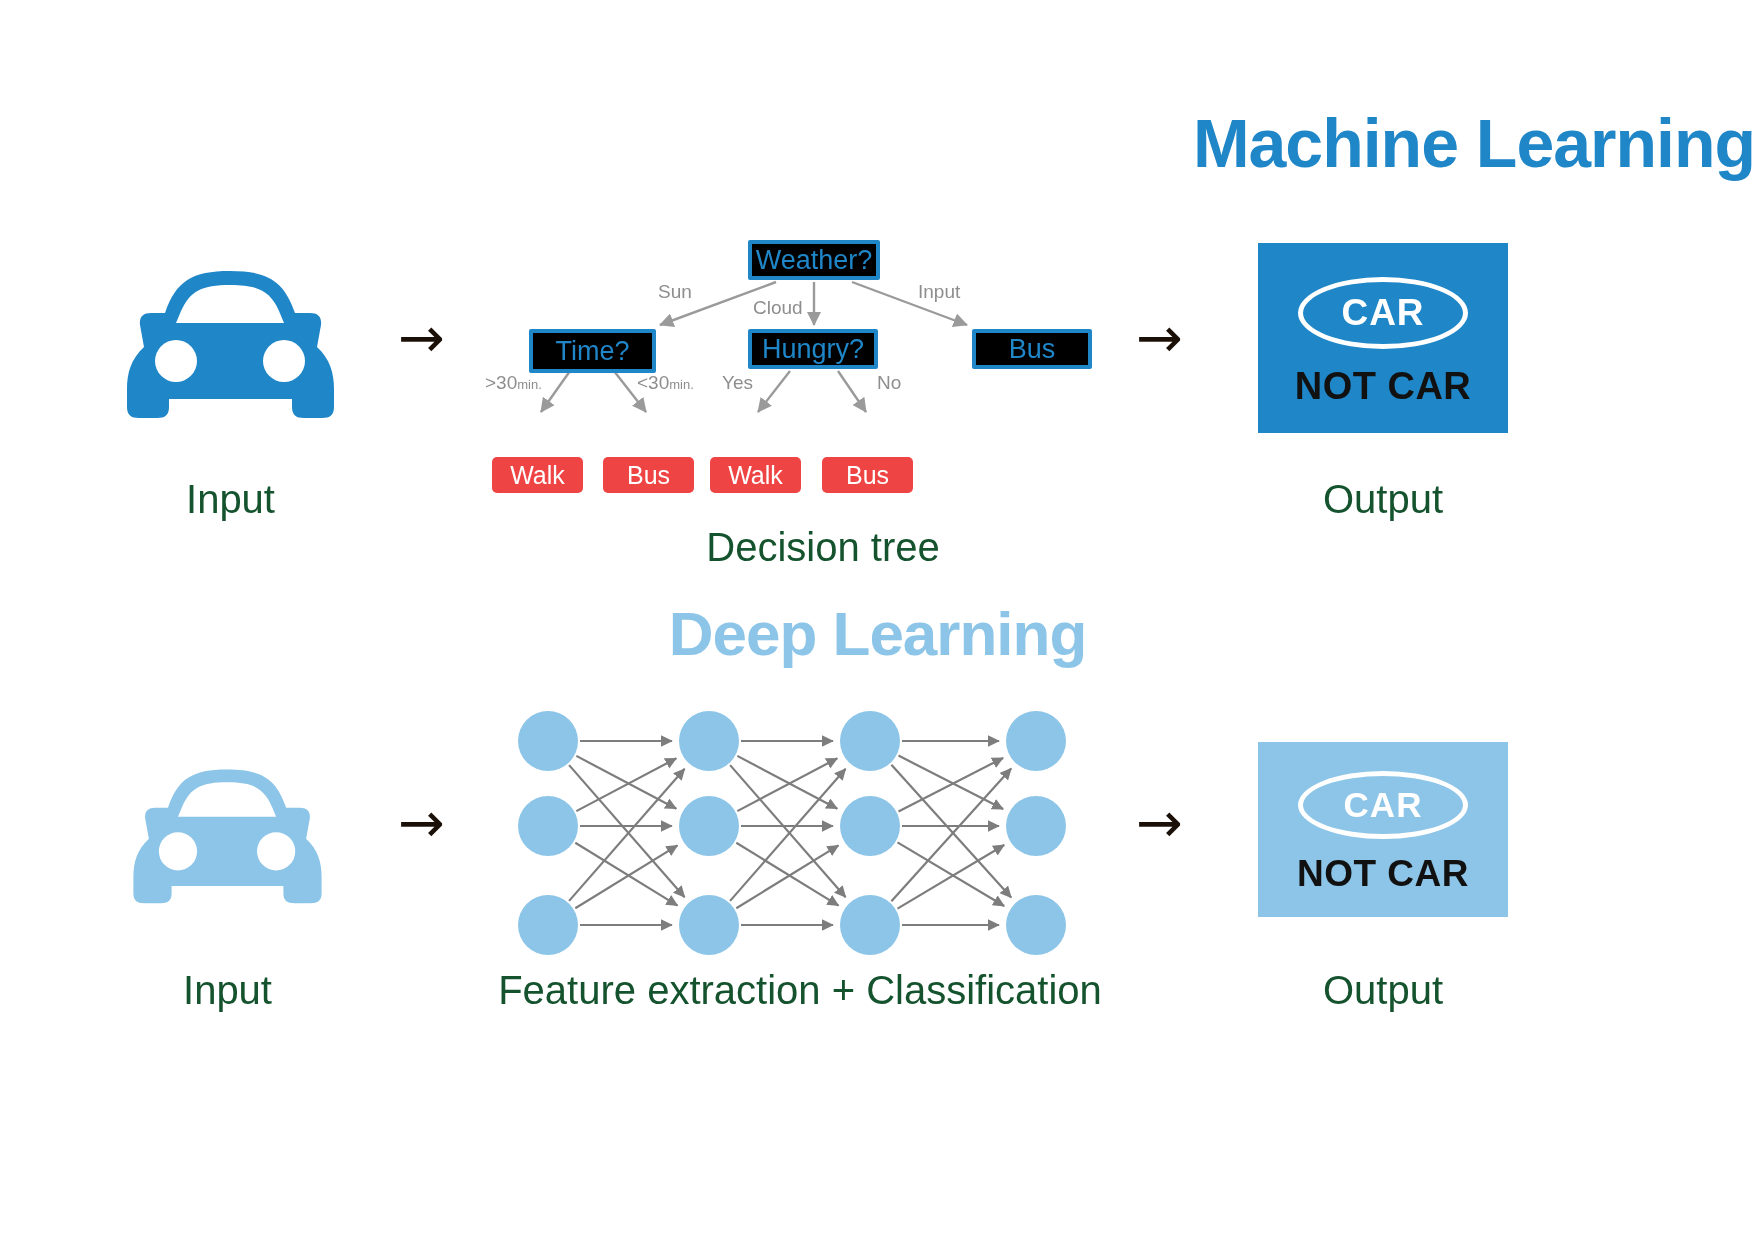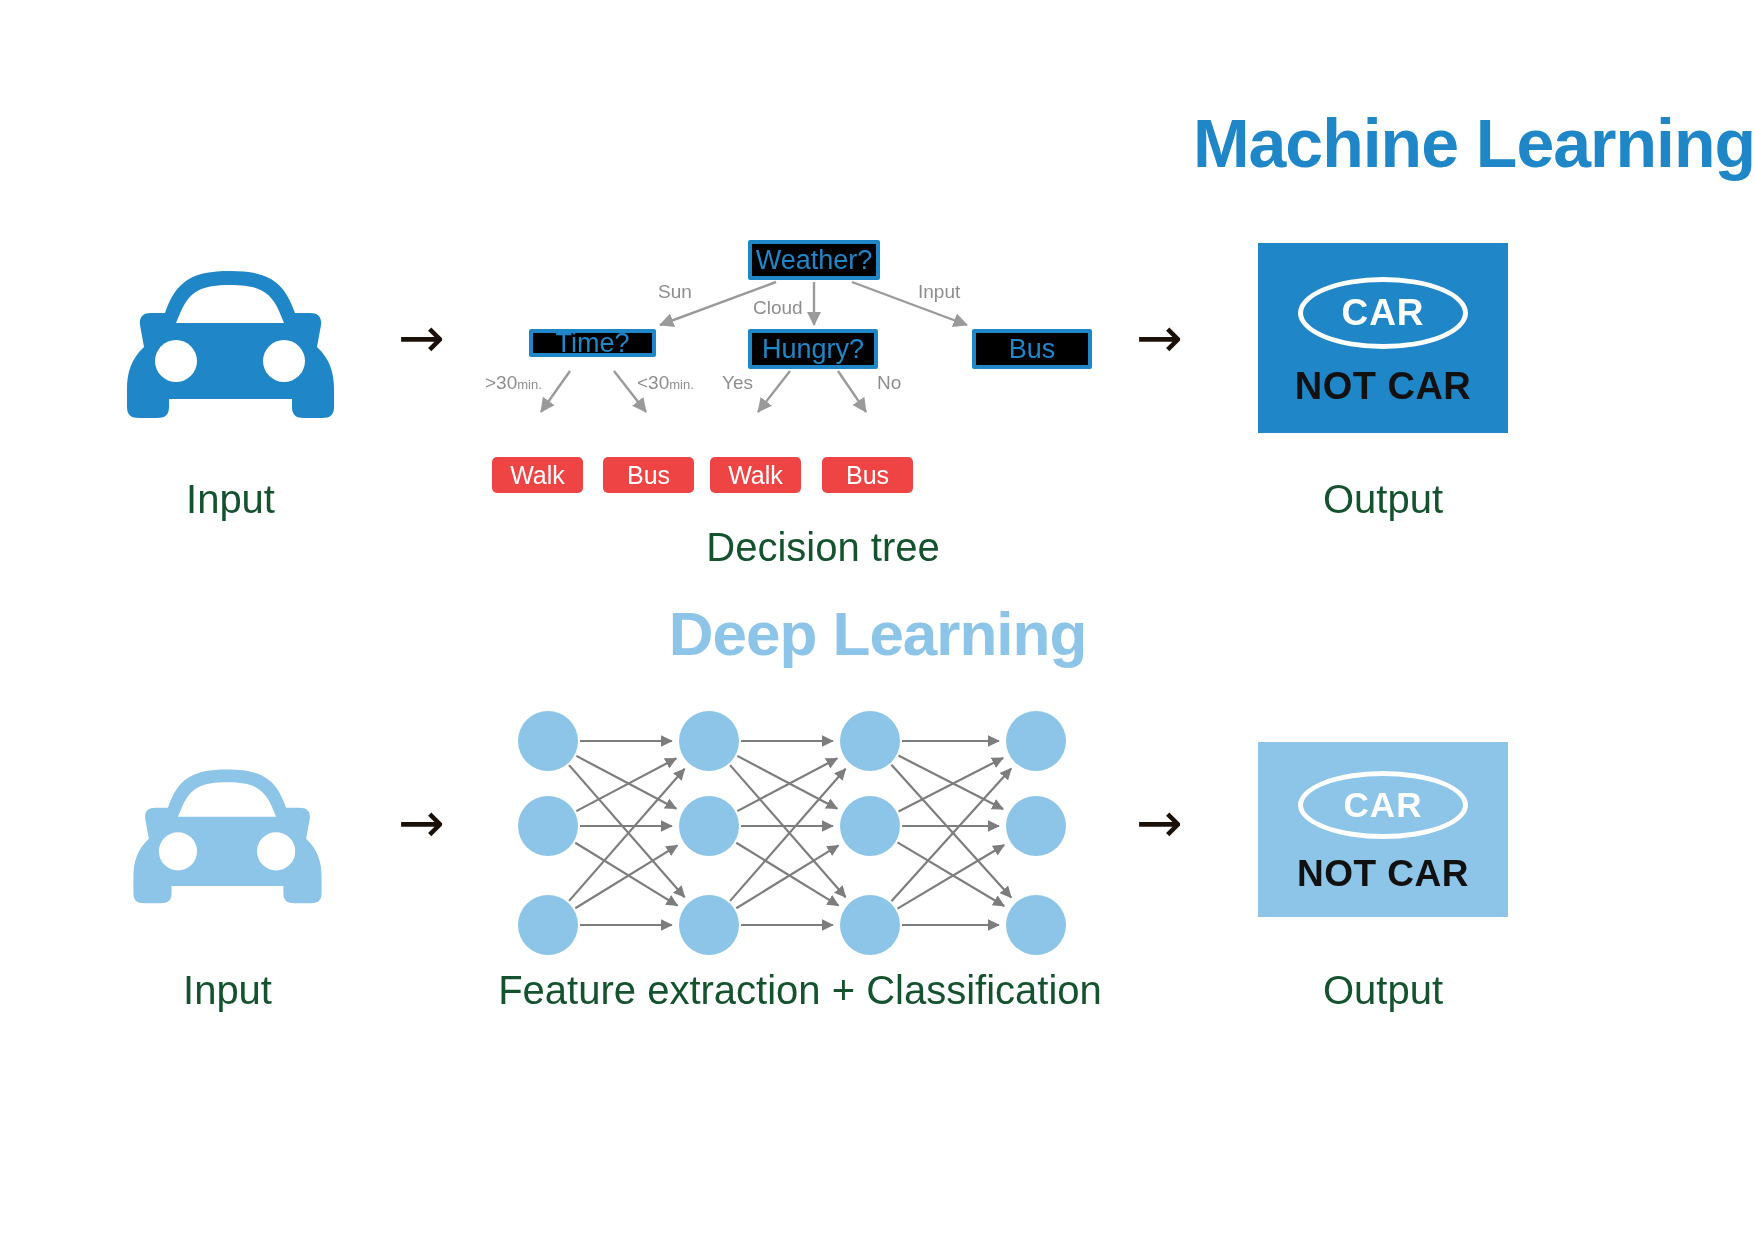--- a/index.html
+++ b/index.html
@@ -148,21 +148,21 @@
         <line x1="852" y1="282" x2="967" y2="325"></line>
         <line x1="570" y1="371" x2="541" y2="412"></line>
         <line x1="614" y1="371" x2="646" y2="412"></line>
         <line x1="790" y1="371" x2="758" y2="412"></line>
         <line x1="838" y1="371" x2="866" y2="412"></line>
       </g>
     </svg>
 
     <div class="node node-internal" style="left:748px;top:240px;width:132px;height:40px;">Weather?</div>
 
-    <div class="node node-internal" style="left:529px;top:329px;width:127px;height:28px;">Time?</div>
+    <div class="node node-internal" style="left:529px;top:329px;width:127px;height:44px;">Time?</div>
     <div class="node node-internal" style="left:748px;top:329px;width:130px;height:40px;">Hungry?</div>
     <div class="node node-internal" style="left:972px;top:329px;width:120px;height:40px;">Bus</div>
 
     <div class="node node-leaf" style="left:492px;top:417px;width:91px;height:36px;">Walk</div>
     <div class="node node-leaf" style="left:603px;top:417px;width:91px;height:36px;">Bus</div>
     <div class="node node-leaf" style="left:710px;top:417px;width:91px;height:36px;">Walk</div>
     <div class="node node-leaf" style="left:822px;top:417px;width:91px;height:36px;">Bus</div>
 
     <div class="edge-label" style="left:658px;top:281px;">Sun</div>
     <div class="edge-label" style="left:753px;top:297px;">Cloud</div>

